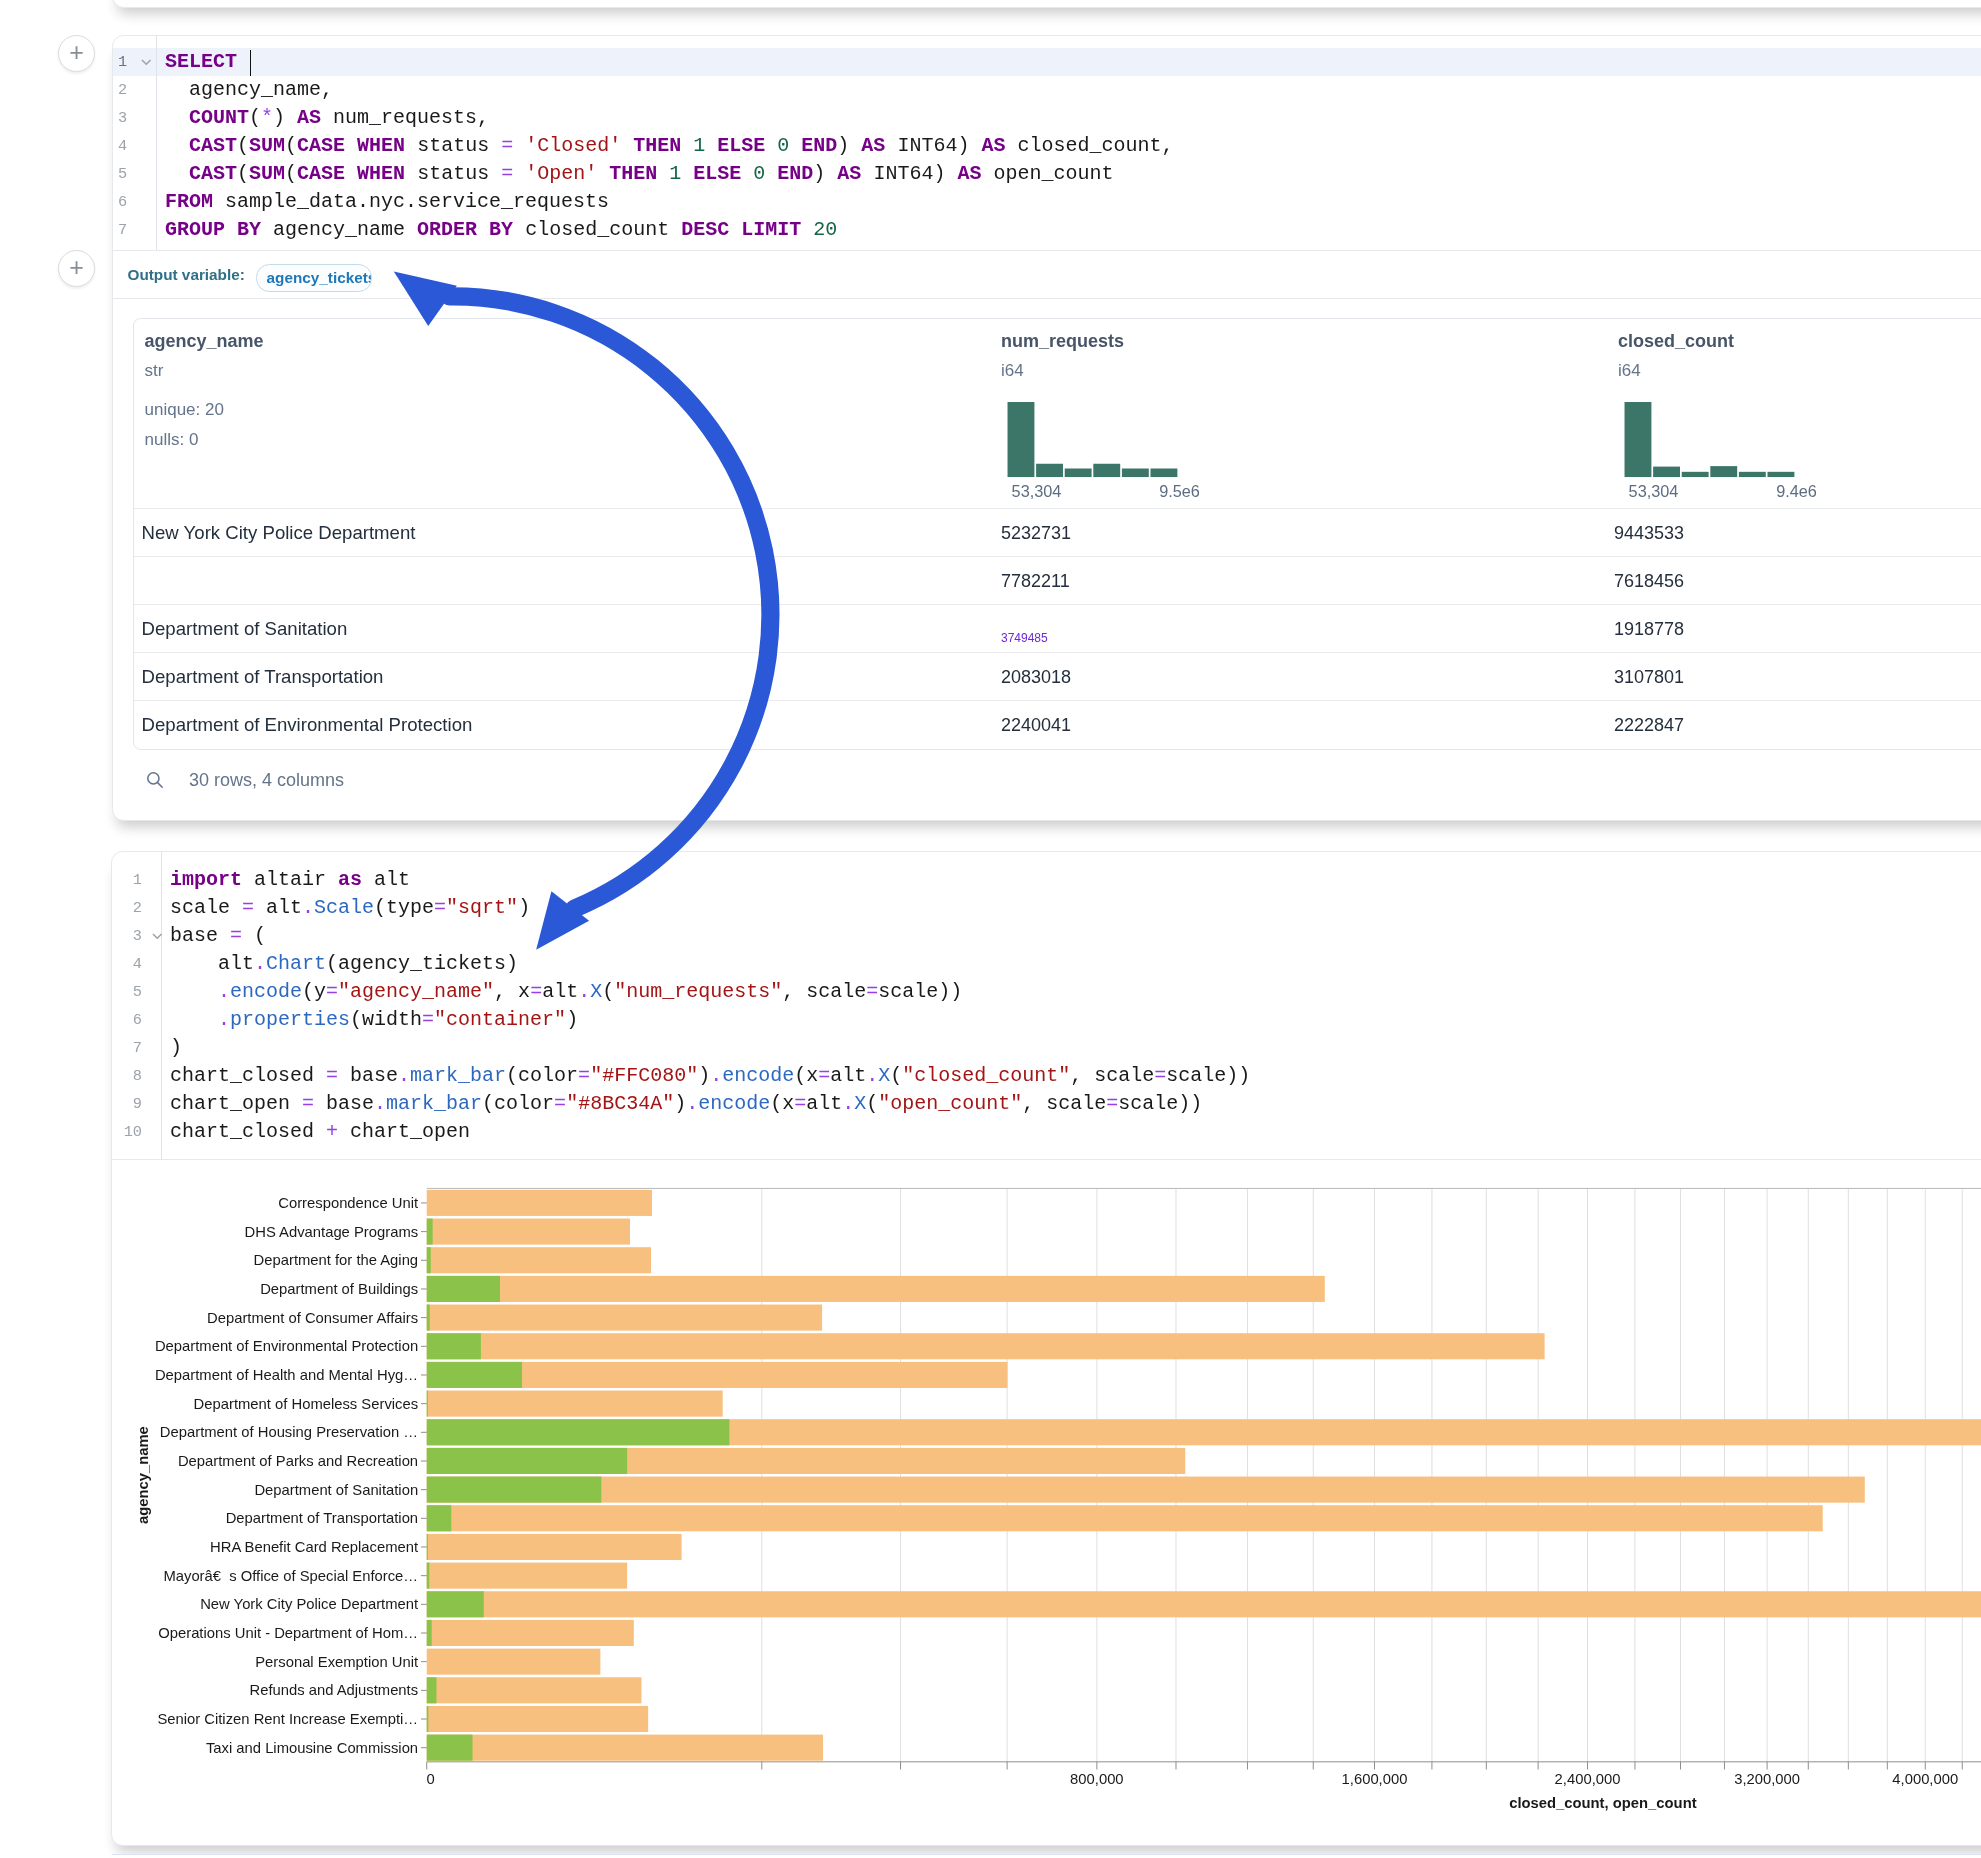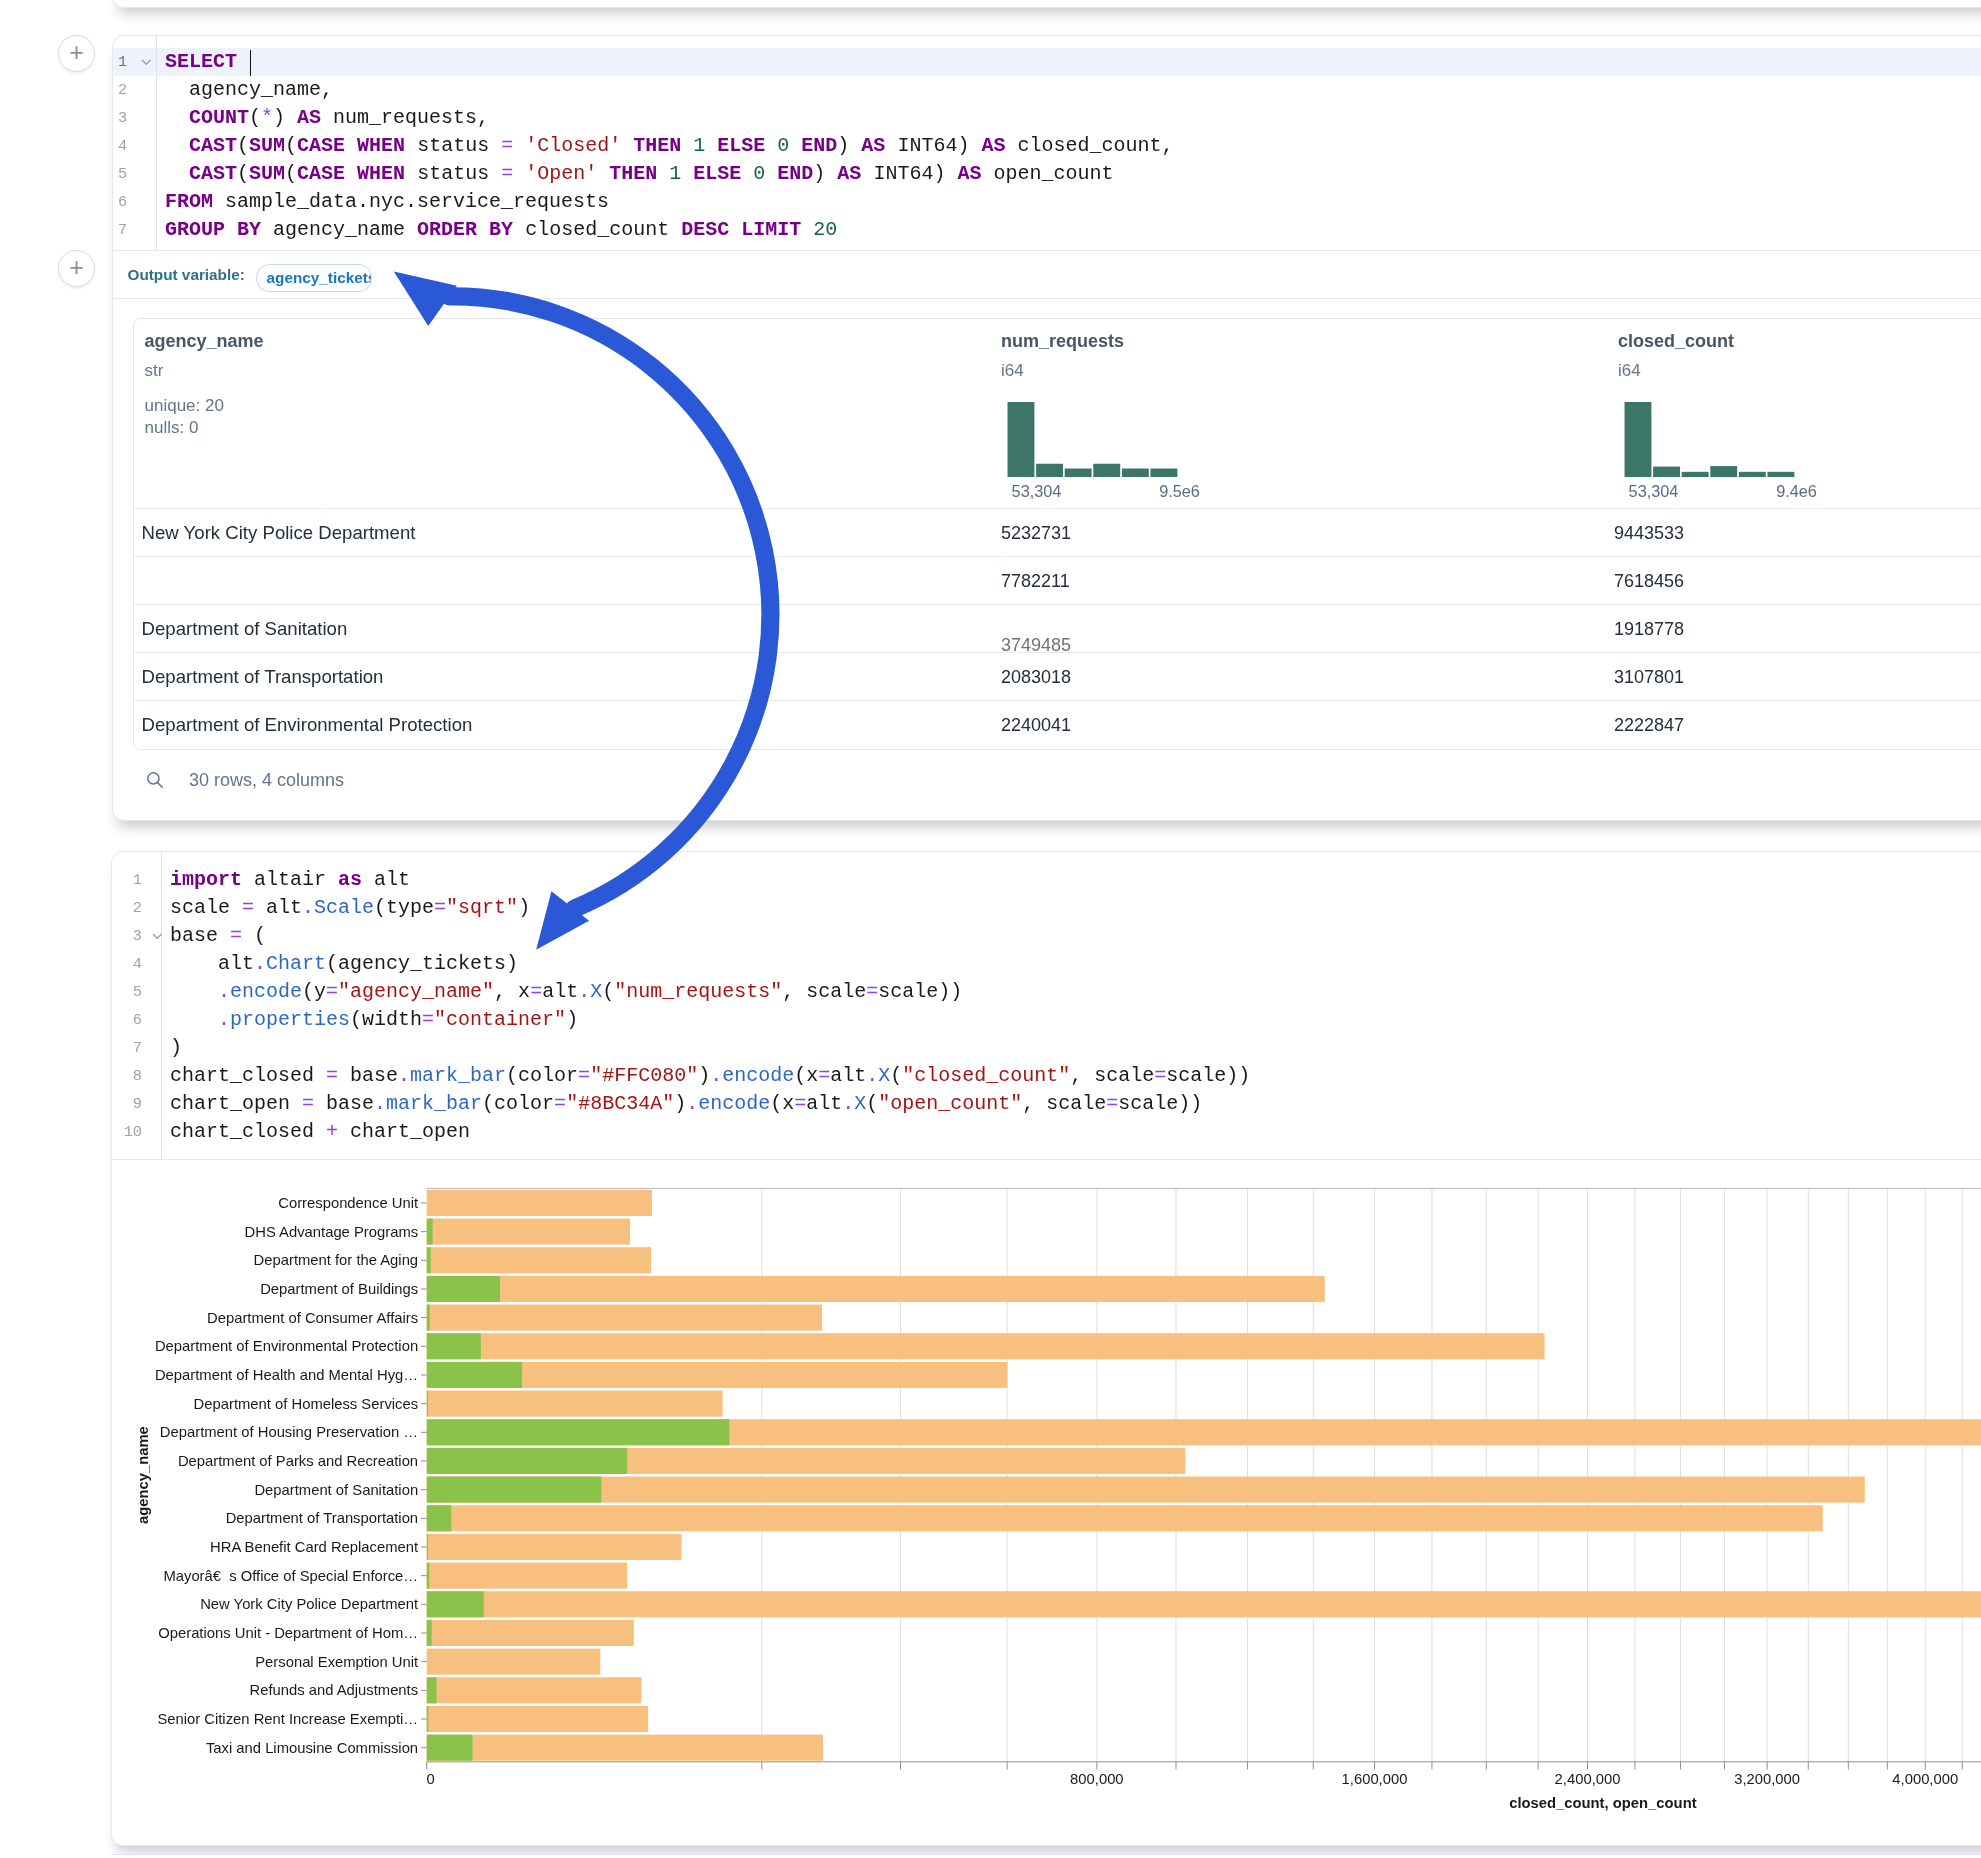--- a/index.html
+++ b/index.html
@@ -35,21 +35,21 @@
       <div style="position:absolute;left:137px;top:13.7px;width:1.4px;height:26px;background:#111"></div>
     <div style="position:absolute;left:0;right:0;top:214px;height:0;border-top:1px solid #E6E8EB"></div>
       <div style="position:absolute;left:14.5px;top:230px;font-size:15.3px;font-weight:bold;color:#2F7088">Output variable: </div>
       <div style="position:absolute;left:143px;top:228px;width:116px;height:28px;border:1px solid #C5DAE8;border-radius:13.4px;background:#FBFDFF;overflow:hidden;box-sizing:border-box">
         <div style="position:absolute;left:9.6px;top:0;line-height:26px;font-size:15.3px;font-weight:bold;color:#1F78BA;white-space:nowrap">agency_tickets</div>
       </div>
       <div style="position:absolute;left:0;right:0;top:262px;height:0;border-top:1px solid #E6E8EB"></div>
     <div style="position:absolute;left:20px;top:282px;right:-29px;height:430px;border:1px solid #E3E6EA;border-radius:7.6px;background:#fff">
         <div style="position:absolute;left:10.5px;top:11.5px;font-size:18px;font-weight:bold;color:#475569">agency_name</div>
         <div style="position:absolute;left:10.5px;top:42px;font-size:17px;color:#64748B">str</div>
-        <div style="position:absolute;left:10.5px;top:76px;font-size:17px;color:#64748B;line-height:22px">unique: 20<br>nulls: 0</div>
+        <div style="position:absolute;left:10.5px;top:76px;font-size:17px;color:#64748B;line-height:30px">unique: 20<br>nulls: 0</div>
         <div style="position:absolute;left:867px;top:11.5px;font-size:18px;font-weight:bold;color:#475569">num_requests</div>
         <div style="position:absolute;left:867px;top:42px;font-size:17px;color:#64748B">i64</div>
         <div style="position:absolute;left:873px;top:83px"><svg width="173" height="76" viewBox="0 0 181 80">
             <rect x="0.0" y="0" width="28.3" height="79" fill="#3B7668"></rect>
             <rect x="30.1" y="65" width="28.3" height="14" fill="#3B7668"></rect>
             <rect x="60.2" y="70" width="28.3" height="9" fill="#3B7668"></rect>
             <rect x="90.3" y="65" width="28.3" height="14" fill="#3B7668"></rect>
             <rect x="120.4" y="70" width="28.3" height="9" fill="#3B7668"></rect>
             <rect x="150.5" y="70" width="28.3" height="9" fill="#3B7668"></rect>
           </svg></div>
@@ -71,21 +71,21 @@
           <div style="position:absolute;left:7.6px;top:0;line-height:48px;font-size:18.6px;color:#242F3D">New York City Police Department</div>
           <div style="position:absolute;left:867px;top:0;line-height:48px;font-size:18px;color:#242F3D">5232731</div>
           <div style="position:absolute;left:1480px;top:0;line-height:48px;font-size:18px;color:#242F3D">9443533</div>
         </div>
         <div style="position:absolute;left:0;right:0;top:237px;height:48px;border-top:1px solid #E9EBEF">
           <div style="position:absolute;left:867px;top:0;line-height:48px;font-size:18px;color:#242F3D">7782211</div>
           <div style="position:absolute;left:1480px;top:0;line-height:48px;font-size:18px;color:#242F3D">7618456</div>
         </div>
         <div style="position:absolute;left:0;right:0;top:285px;height:48px;border-top:1px solid #E9EBEF">
           <div style="position:absolute;left:7.6px;top:0;line-height:48px;font-size:18.6px;color:#242F3D">Department of Sanitation</div>
-          <div style="position:absolute;left:867px;top:16px;line-height:48px;font-size:18px;color:#737373">3749485</div>
+          <div style="position:absolute;left:867px;top:9px;line-height:48px;font-size:12px;color:#6d28d9">3749485</div>
           <div style="position:absolute;left:1480px;top:0;line-height:48px;font-size:18px;color:#242F3D">1918778</div>
         </div>
         <div style="position:absolute;left:0;right:0;top:333px;height:48px;border-top:1px solid #E9EBEF">
           <div style="position:absolute;left:7.6px;top:0;line-height:48px;font-size:18.6px;color:#242F3D">Department of Transportation</div>
           <div style="position:absolute;left:867px;top:0;line-height:48px;font-size:18px;color:#242F3D">2083018</div>
           <div style="position:absolute;left:1480px;top:0;line-height:48px;font-size:18px;color:#242F3D">3107801</div>
         </div>
         <div style="position:absolute;left:0;right:0;top:381px;height:48px;border-top:1px solid #E9EBEF">
           <div style="position:absolute;left:7.6px;top:0;line-height:48px;font-size:18.6px;color:#242F3D">Department of Environmental Protection</div>
           <div style="position:absolute;left:867px;top:0;line-height:48px;font-size:18px;color:#242F3D">2240041</div>

